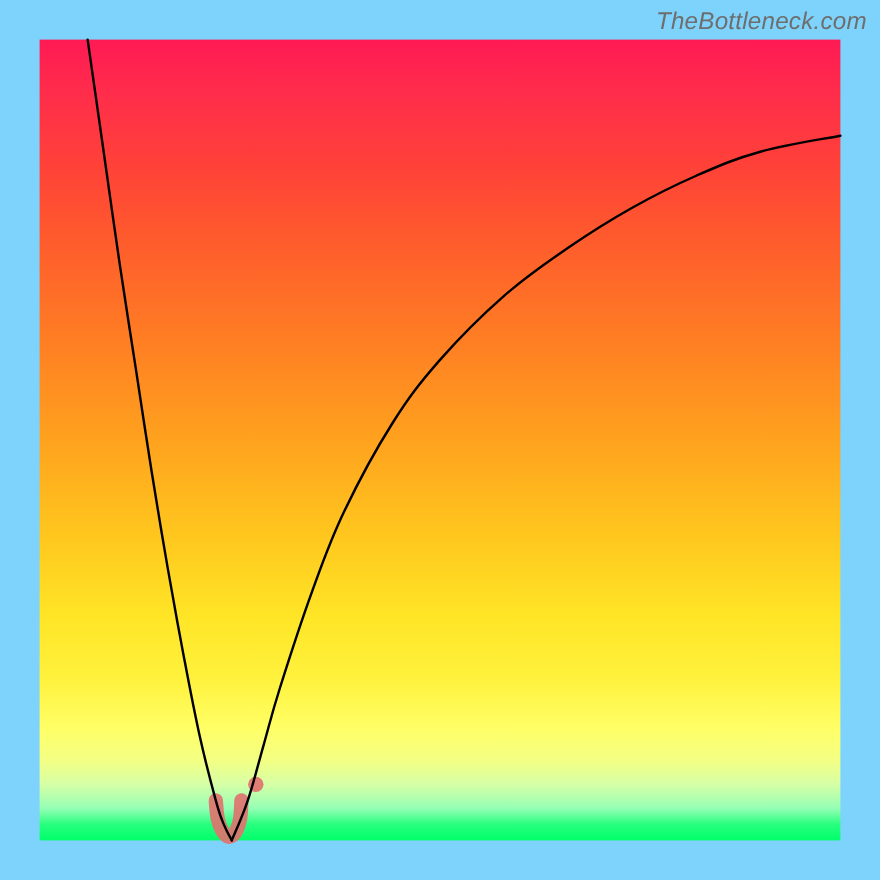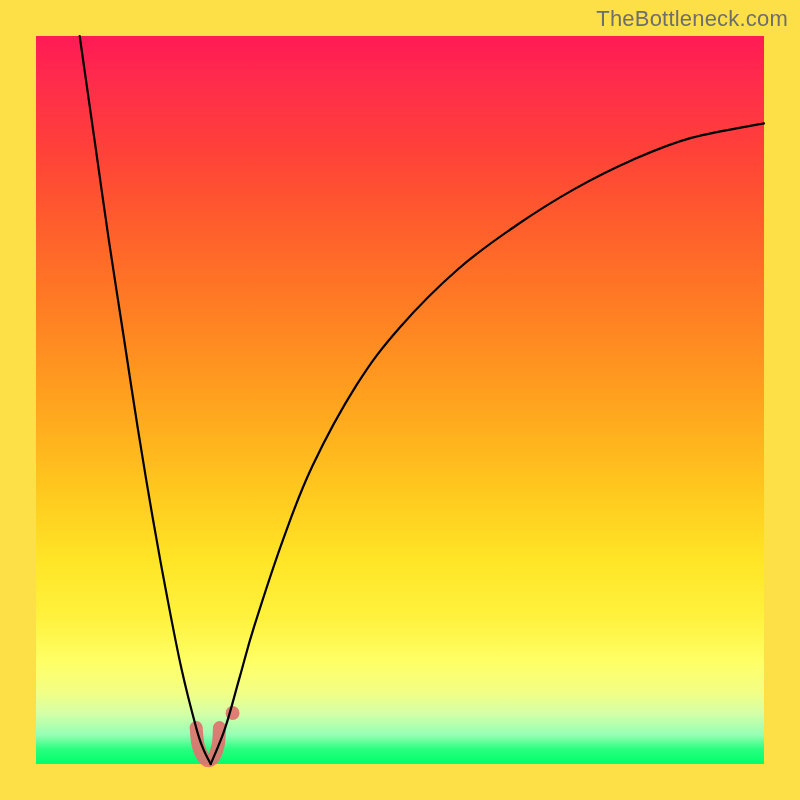--- a/index.html
+++ b/index.html
@@ -10,21 +10,22 @@
     overflow: hidden;
     background: #000;
     font-family: Arial, Helvetica, sans-serif;
   }
   .frame {
     position: absolute;
     left: 0;
     top: 0;
     width: 800px;
     height: 800px;
-    background: #fde047;
+    background: #7dd3fc;
+    font-style: italic;
   }
   .plot {
     position: absolute;
     left: 36px;
     top: 36px;
     width: 728px;
     height: 728px;
     background: linear-gradient(
       to bottom,
       #ff1a54 0%,

